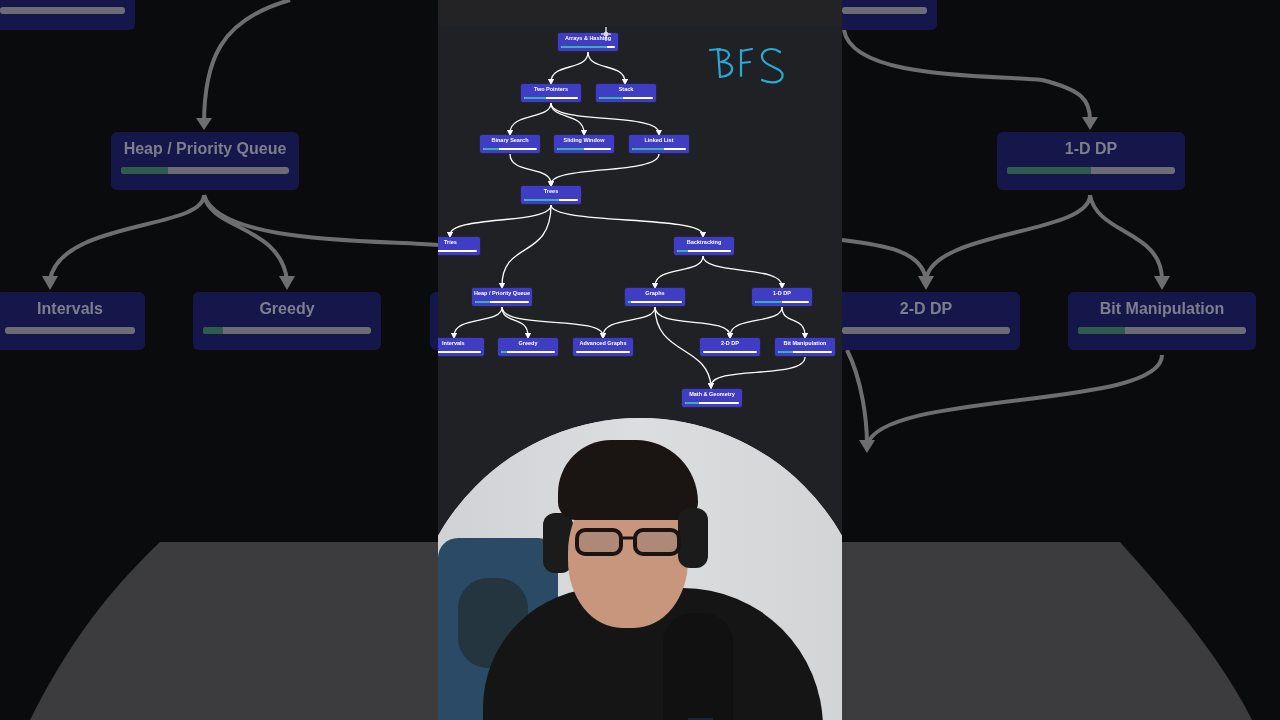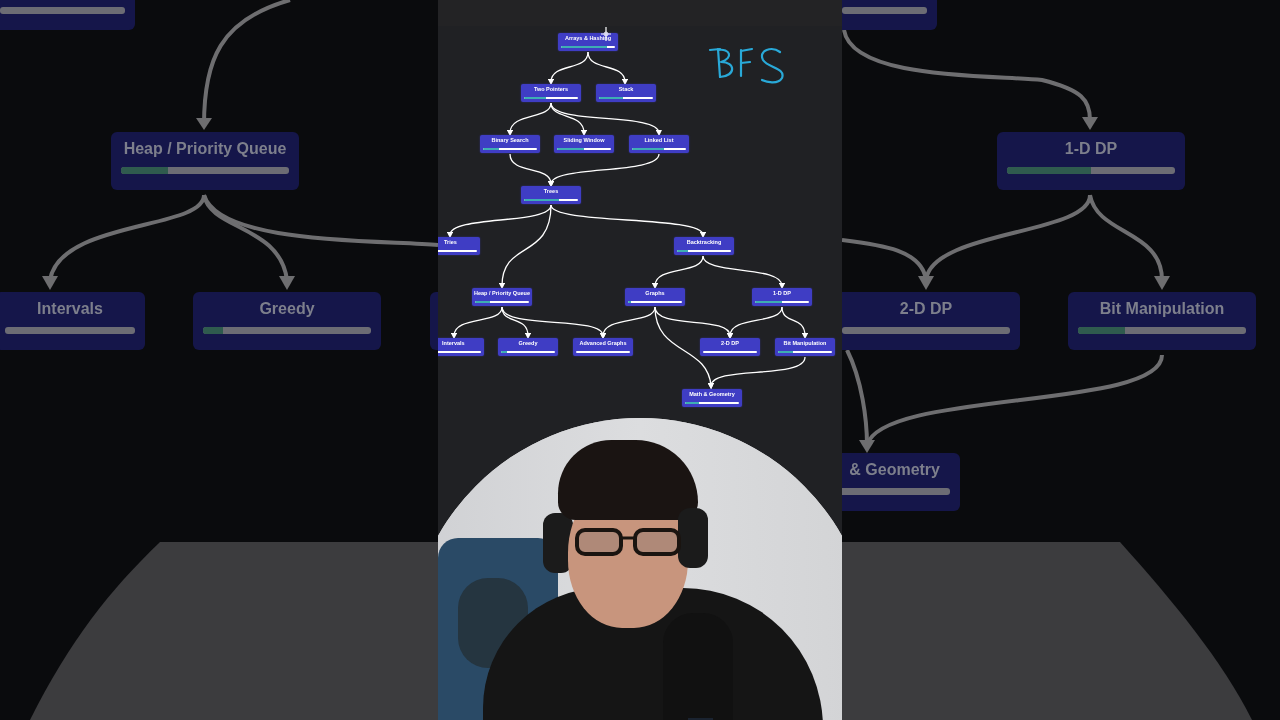--- a/index.html
+++ b/index.html
@@ -143,26 +143,20 @@
     <div class="bar">
         <div class="fill" style="width:0%"></div>
       </div>
   </div>
   <div class="bg-node" style="left:226px;top:292px;width:188px;height:58px;">
     <span>Bit Manipulation</span>
     <div class="bar">
         <div class="fill" style="width:28%"></div>
       </div>
   </div>
-  <div class="bg-node" style="left:-20px;top:453px;width:138px;height:58px;text-align:right;padding-right:20px;">
-    <span>&amp; Geometry</span>
-    <div class="bar">
-        <div class="fill" style="width:0%"></div>
-      </div>
-  </div>
   <svg class="bg-svg" width="438" height="720">
     <path d="M0 542 L278 542 C 330 600, 380 660, 410 720 L0 720 Z" fill="#3c3c3e"></path>
   </svg>
 </div>
 
 <div class="center">
   <div class="roadmap">
     <div class="topbar"></div>
 
     <svg class="edges" width="404" height="418">

